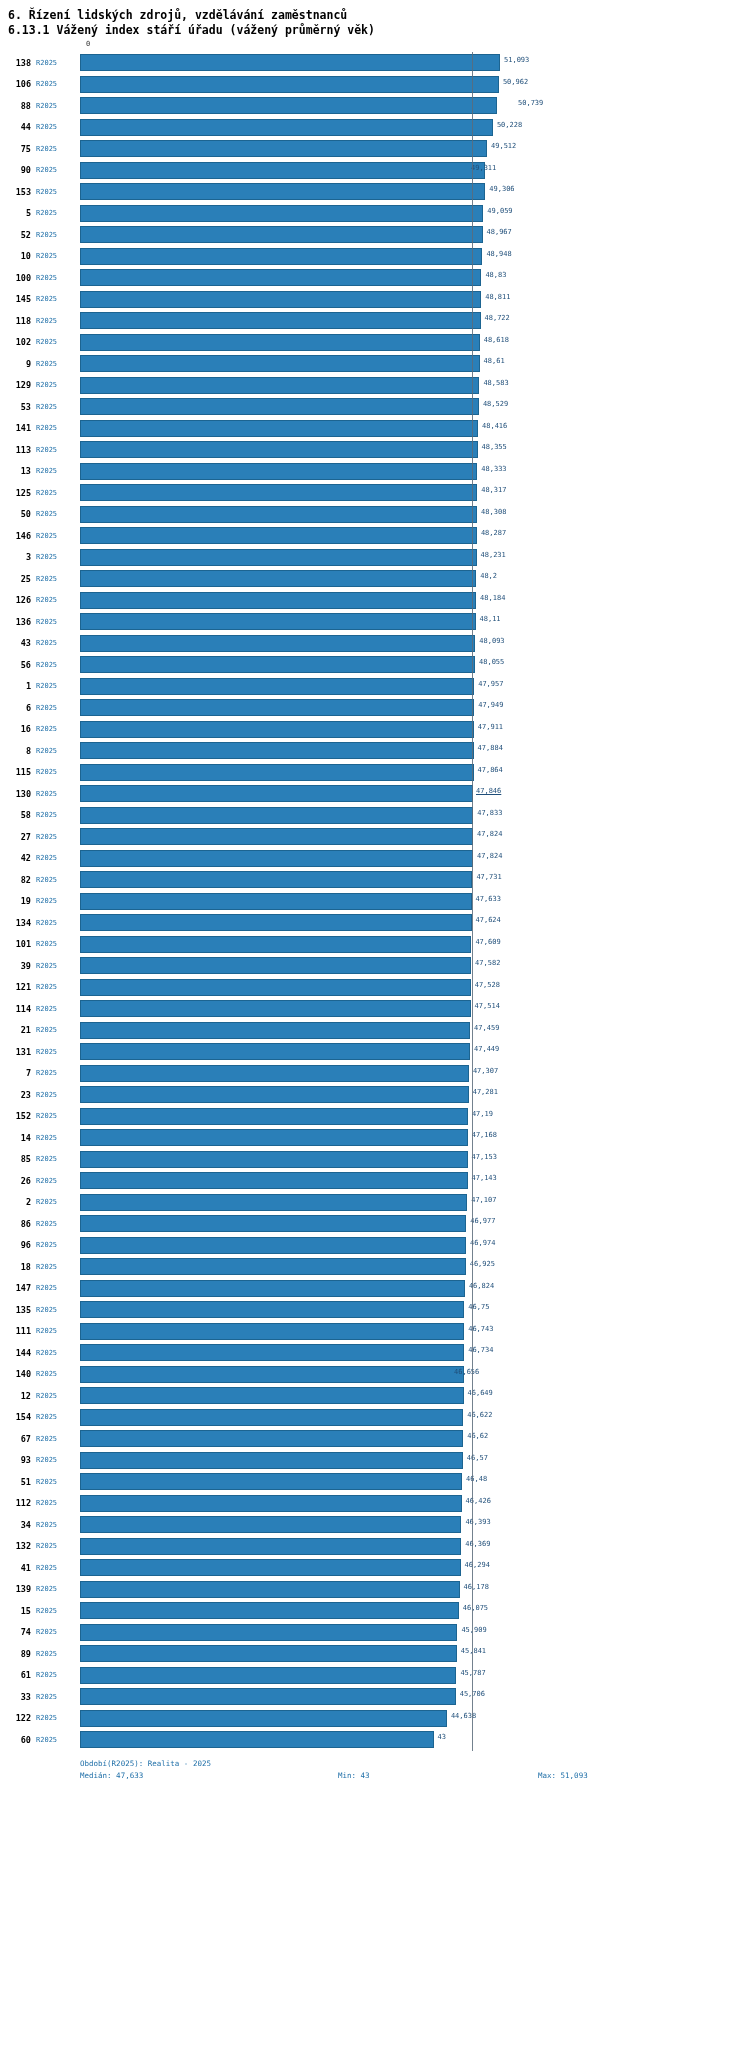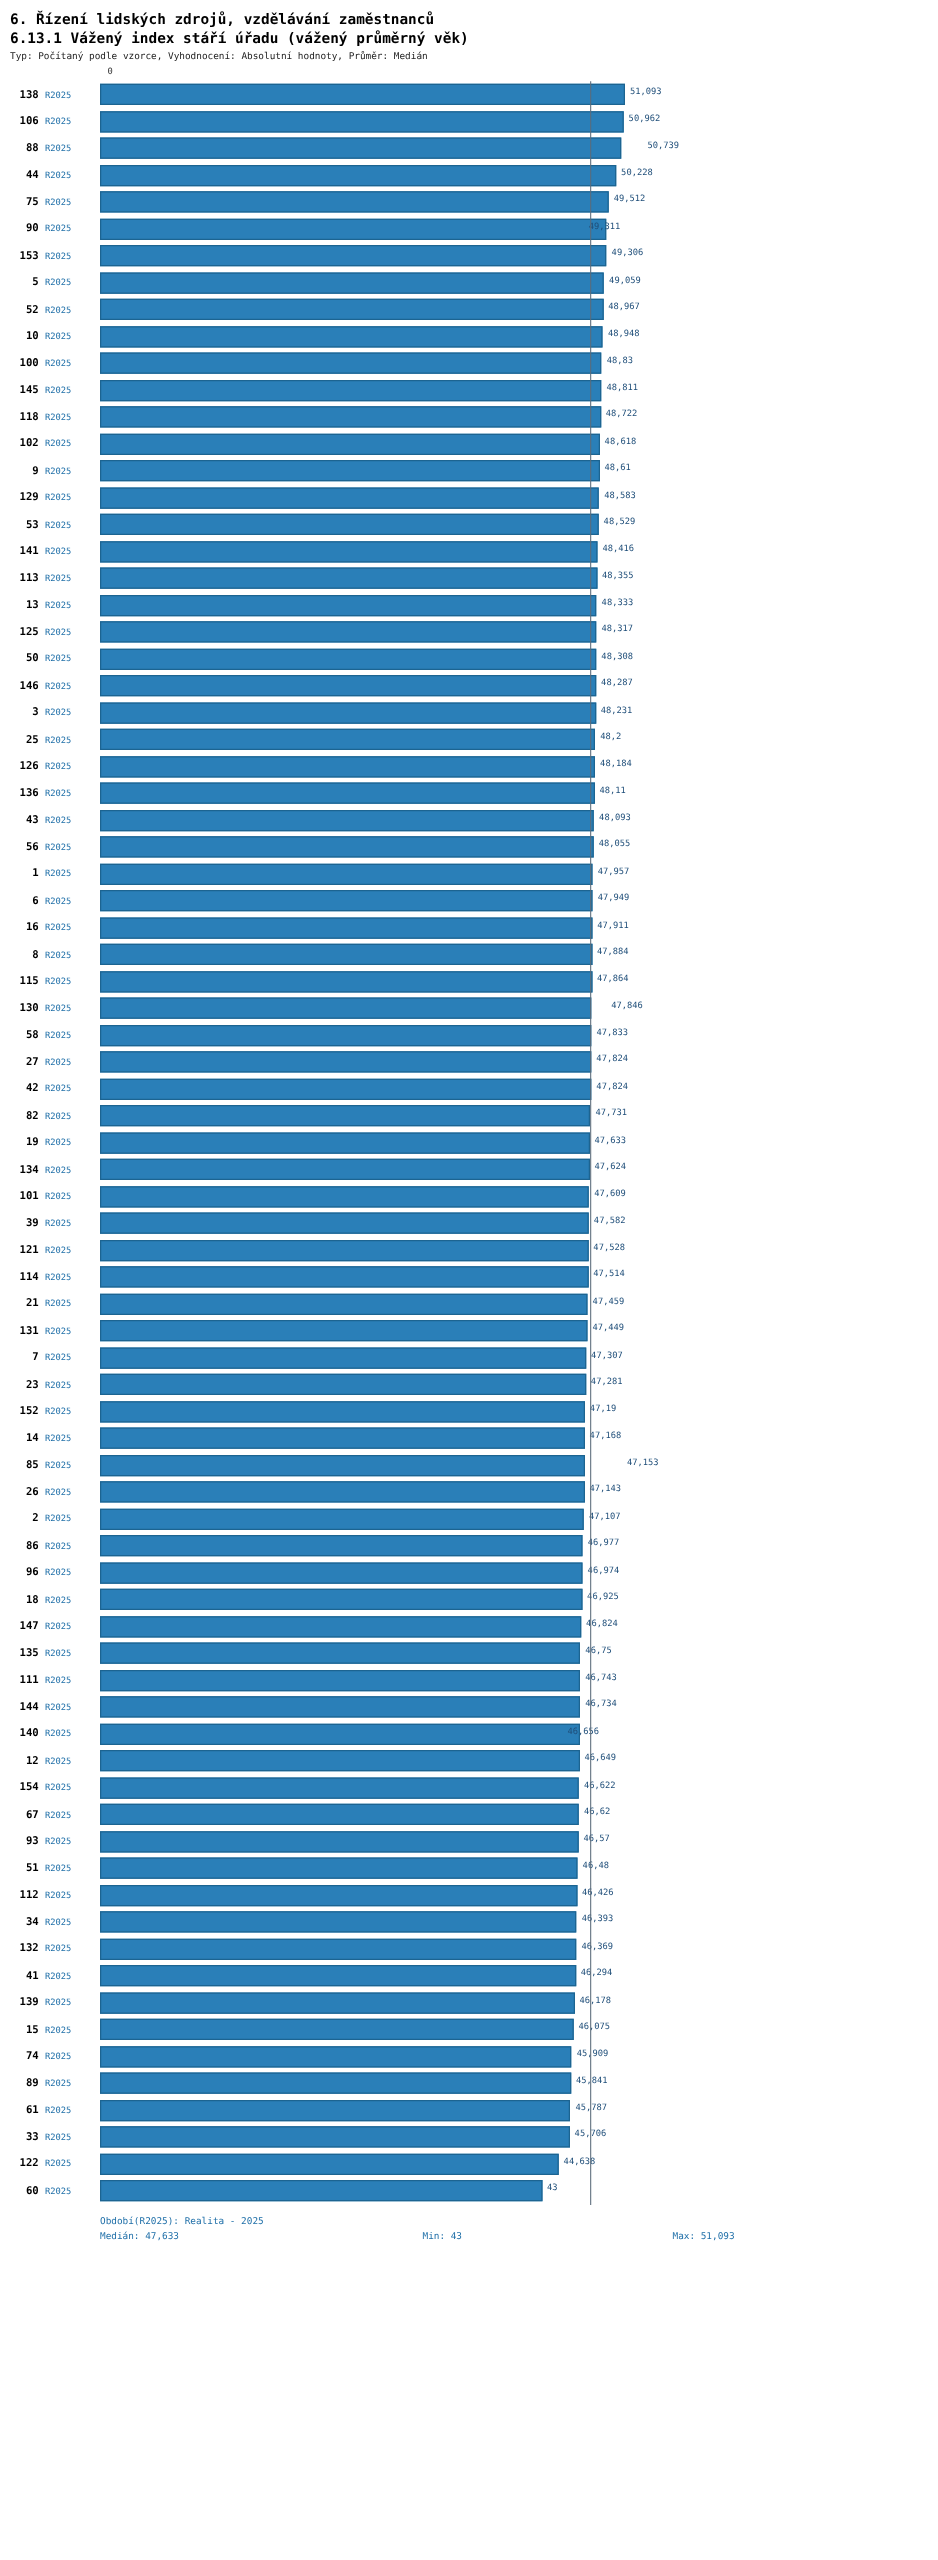--- a/index.html
+++ b/index.html
@@ -135,21 +135,20 @@
     top: 12px;
   }
 </style>
 </head>
 <body>
 
 <div id="page">
 
   <div class="title1">6. Řízení lidských zdrojů, vzdělávání zaměstnanců</div>
   <div class="title2">6.13.1 Vážený index stáří úřadu (vážený průměrný věk)</div>
-  <div class="subtitle">Typ: Počítaný podle vzorce, Vyhodnocení: Absolutní hodnoty, Průměr: Medián</div>
 
   <div class="chart-area">
     <div class="axis-top">
       <span class="axis-zero-label">0</span>
     </div>
     <div class="rows" id="rows">
       <div class="median-line" id="median-line" style="left: 463.6px;"></div>
     <div class="row">
           <div class="row-cat">138</div>
           <div class="row-per">R2025</div>
@@ -420,21 +419,21 @@
           <div class="bar-wrap">
             <div class="bar" style="width: 393.5px; background: rgb(42, 127, 184);"></div>
             <div class="bar-val" style="left: 397.5px; color: rgb(31, 78, 121);">47,864</div>
           </div>
         </div>
         <div class="row">
           <div class="row-cat">130</div>
           <div class="row-per">R2025</div>
           <div class="bar-wrap">
             <div class="bar" style="width: 393.3px; background: rgb(42, 127, 184);"></div>
-            <div class="bar-val" style="left: 409px; color: rgb(31, 78, 121);">47,846</div>
+            <div class="bar-val" style="left: 396px; color: rgb(31, 78, 121); text-decoration: underline;">47,846</div>
           </div>
         </div>
         <div class="row">
           <div class="row-cat">58</div>
           <div class="row-per">R2025</div>
           <div class="bar-wrap">
             <div class="bar" style="width: 393.2px; background: rgb(42, 127, 184);"></div>
             <div class="bar-val" style="left: 397.2px; color: rgb(31, 78, 121);">47,833</div>
           </div>
         </div>
@@ -556,21 +555,21 @@
           <div class="bar-wrap">
             <div class="bar" style="width: 387.7px; background: rgb(42, 127, 184);"></div>
             <div class="bar-val" style="left: 391.7px; color: rgb(31, 78, 121);">47,168</div>
           </div>
         </div>
         <div class="row">
           <div class="row-cat">85</div>
           <div class="row-per">R2025</div>
           <div class="bar-wrap">
             <div class="bar" style="width: 387.6px; background: rgb(42, 127, 184);"></div>
-            <div class="bar-val" style="left: 391.6px; color: rgb(31, 78, 121); margin-left: 30px;">47,153</div>
+            <div class="bar-val" style="left: 391.6px; color: rgb(31, 78, 121);">47,153</div>
           </div>
         </div>
         <div class="row">
           <div class="row-cat">26</div>
           <div class="row-per">R2025</div>
           <div class="bar-wrap">
             <div class="bar" style="width: 387.5px; background: rgb(42, 127, 184);"></div>
             <div class="bar-val" style="left: 391.5px; color: rgb(31, 78, 121);">47,143</div>
           </div>
         </div>

